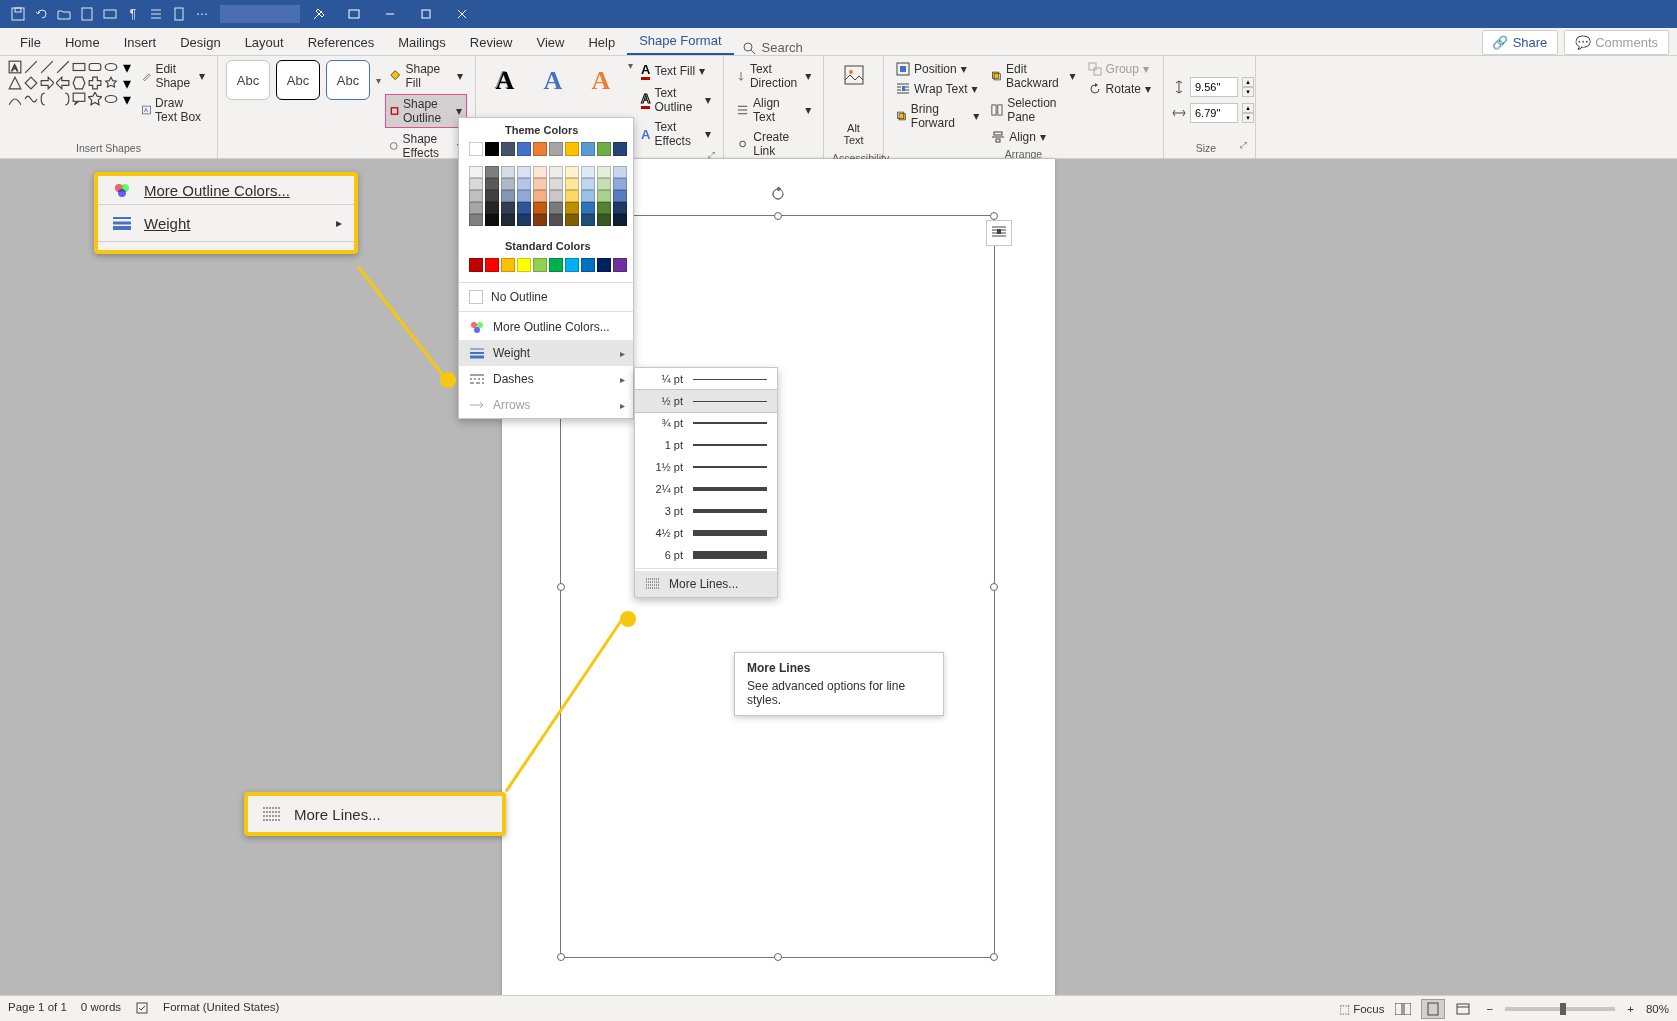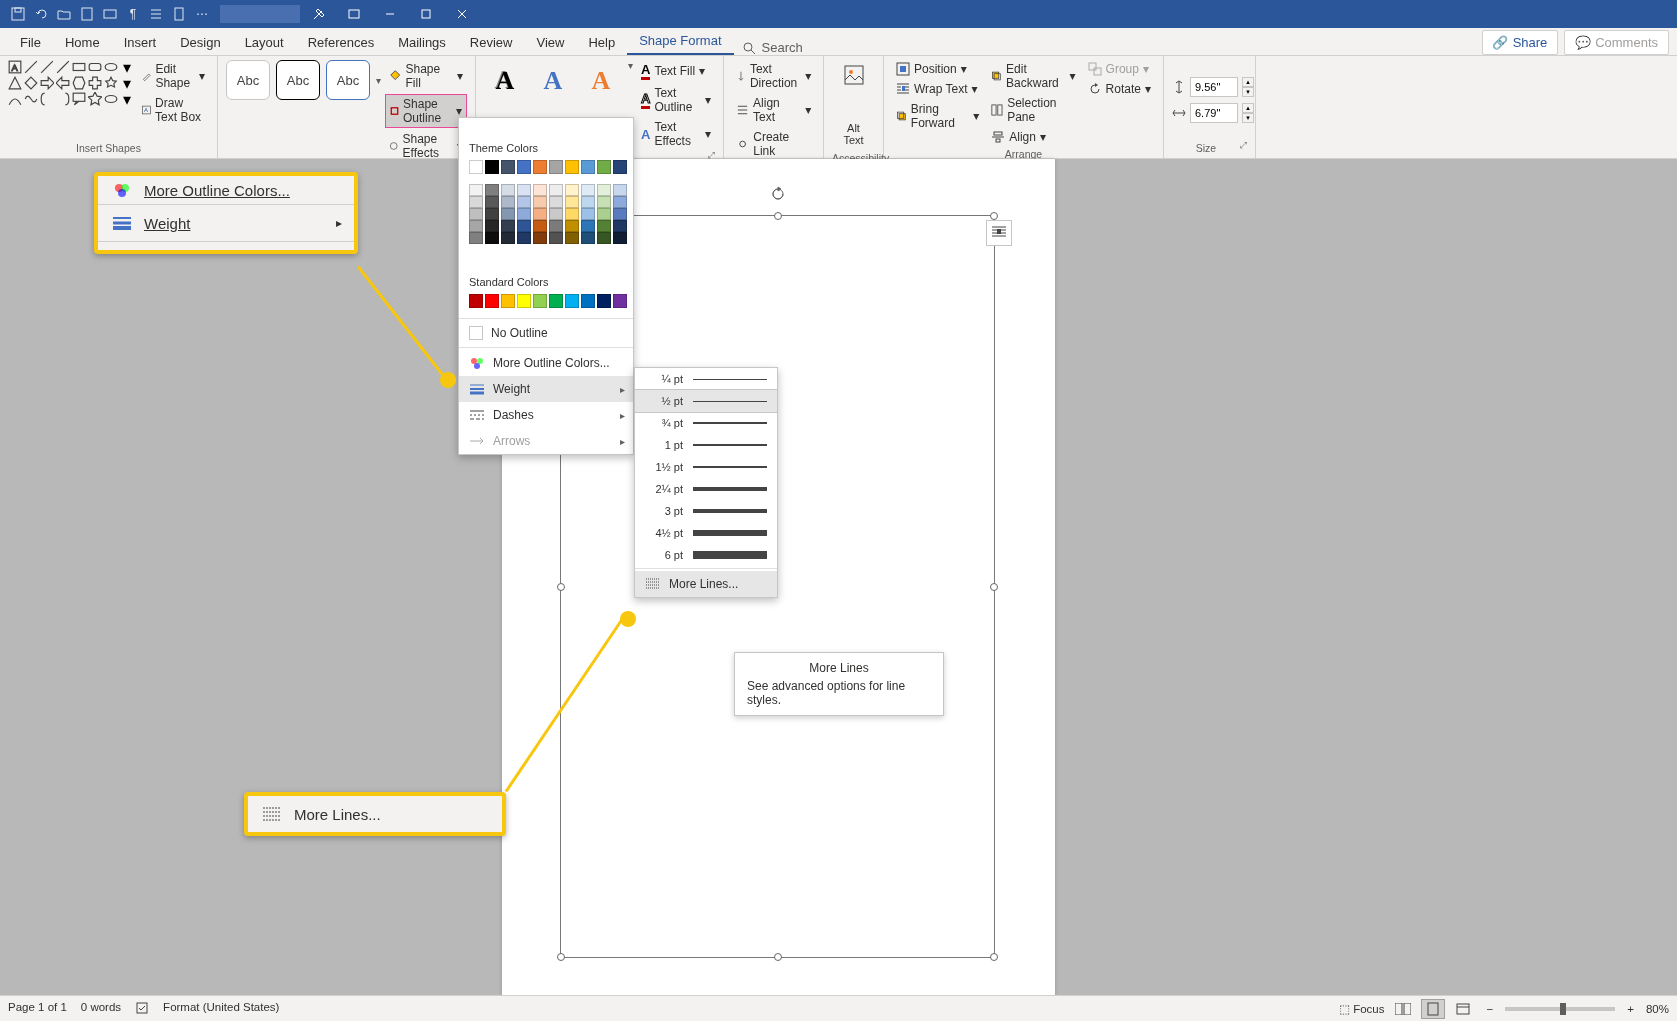--- a/index.html
+++ b/index.html
@@ -57,38 +57,38 @@
 .doc-area { position: absolute; top: 159px; left: 0; right: 0; bottom: 32px; background: #b8b8b8; }
 .page { position: absolute; left: 502px; top: 0; width: 553px; height: 860px; background: #fff; box-shadow: 0 0 4px rgba(0,0,0,.2); }
 .text-box { position: absolute; left: 560px; top: 30px; width: 435px; height: 743px; border: 1px solid #777; }
 .handle { position: absolute; width: 8px; height: 8px; background: #fff; border: 1px solid #666; border-radius: 50%; }
 .rotate-handle { position: absolute; left: 50%; top: -30px; transform: translateX(-50%); }
 .rotate-handle svg { stroke: #666; fill: none; }
 .layout-opts { position: absolute; right: -18px; top: 4px; width: 26px; height: 26px; background: #fff; border: 1px solid #c8c6c4; display: flex; align-items: center; justify-content: center; }
 
 
 .dropdown { position: absolute; background: #fff; border: 1px solid #c8c6c4; box-shadow: 0 3px 8px rgba(0,0,0,.25); font-size: 12px; }
-.dd-section-label { font-size: 11px; font-weight: normal; color: #323130; padding: 24px 10px 4px; }
+.dd-section-label { font-size: 11px; font-weight: bold; color: #323130; padding: 6px 10px 4px; margin-left: 36px; }
 .color-grid { display: grid; grid-template-columns: repeat(10, 14px); gap: 2px; padding: 2px 10px 8px; }
 .color-swatch { width: 14px; height: 14px; border: 1px solid rgba(0,0,0,.2); }
 .dd-sep { height: 1px; background: #e1dfdd; margin: 2px 0; }
 .dd-item { display: flex; align-items: center; gap: 8px; padding: 5px 10px; color: #323130; position: relative; }
 .dd-item.disabled { color: #a19f9d; }
 .dd-item.hover { background: #e6e6e6; }
 .dd-item .chev { position: absolute; right: 8px; font-size: 10px; color: #605e5c; }
 .dd-item svg { width: 16px; height: 16px; }
 
 .weight-menu { position: absolute; left: 634px; top: 160px; width: 174px; }
 .weight-row { display: flex; align-items: center; gap: 10px; padding: 5px 10px; font-size: 11px; color: #323130; }
 .weight-row.sel { background: #e6e6e6; border: 1px solid #c8c6c4; margin: -1px; }
 .weight-row .pt-label { width: 38px; text-align: right; }
 .weight-row .line-sample { flex: 1; background: #444; }
 
 .tooltip { position: absolute; background: #fff; border: 1px solid #c8c6c4; padding: 8px 12px; font-size: 12px; color: #323130; box-shadow: 0 2px 6px rgba(0,0,0,.2); }
-.tooltip .tt-title { font-weight: normal; margin-bottom: 4px; text-align: center; }
+.tooltip .tt-title { font-weight: bold; margin-bottom: 4px; }
 
 
 .callout { position: absolute; background: #f3f2f1; border: 4px solid #f7c70f; border-radius: 4px; box-shadow: 0 2px 6px rgba(0,0,0,.3); }
 .callout-row { display: flex; align-items: center; gap: 12px; padding: 8px 14px; font-size: 15px; color: #323130; position: relative; }
 .callout-row .chev { position: absolute; right: 12px; font-size: 12px; }
 .callout-row svg { width: 20px; height: 20px; }
 .callout-sep { height: 1px; background: #d2d0ce; }
 
 .leader-line { position: absolute; background: #f7c70f; height: 3px; transform-origin: left center; }
 .leader-dot { position: absolute; width: 16px; height: 16px; background: #f7c70f; border-radius: 50%; }

